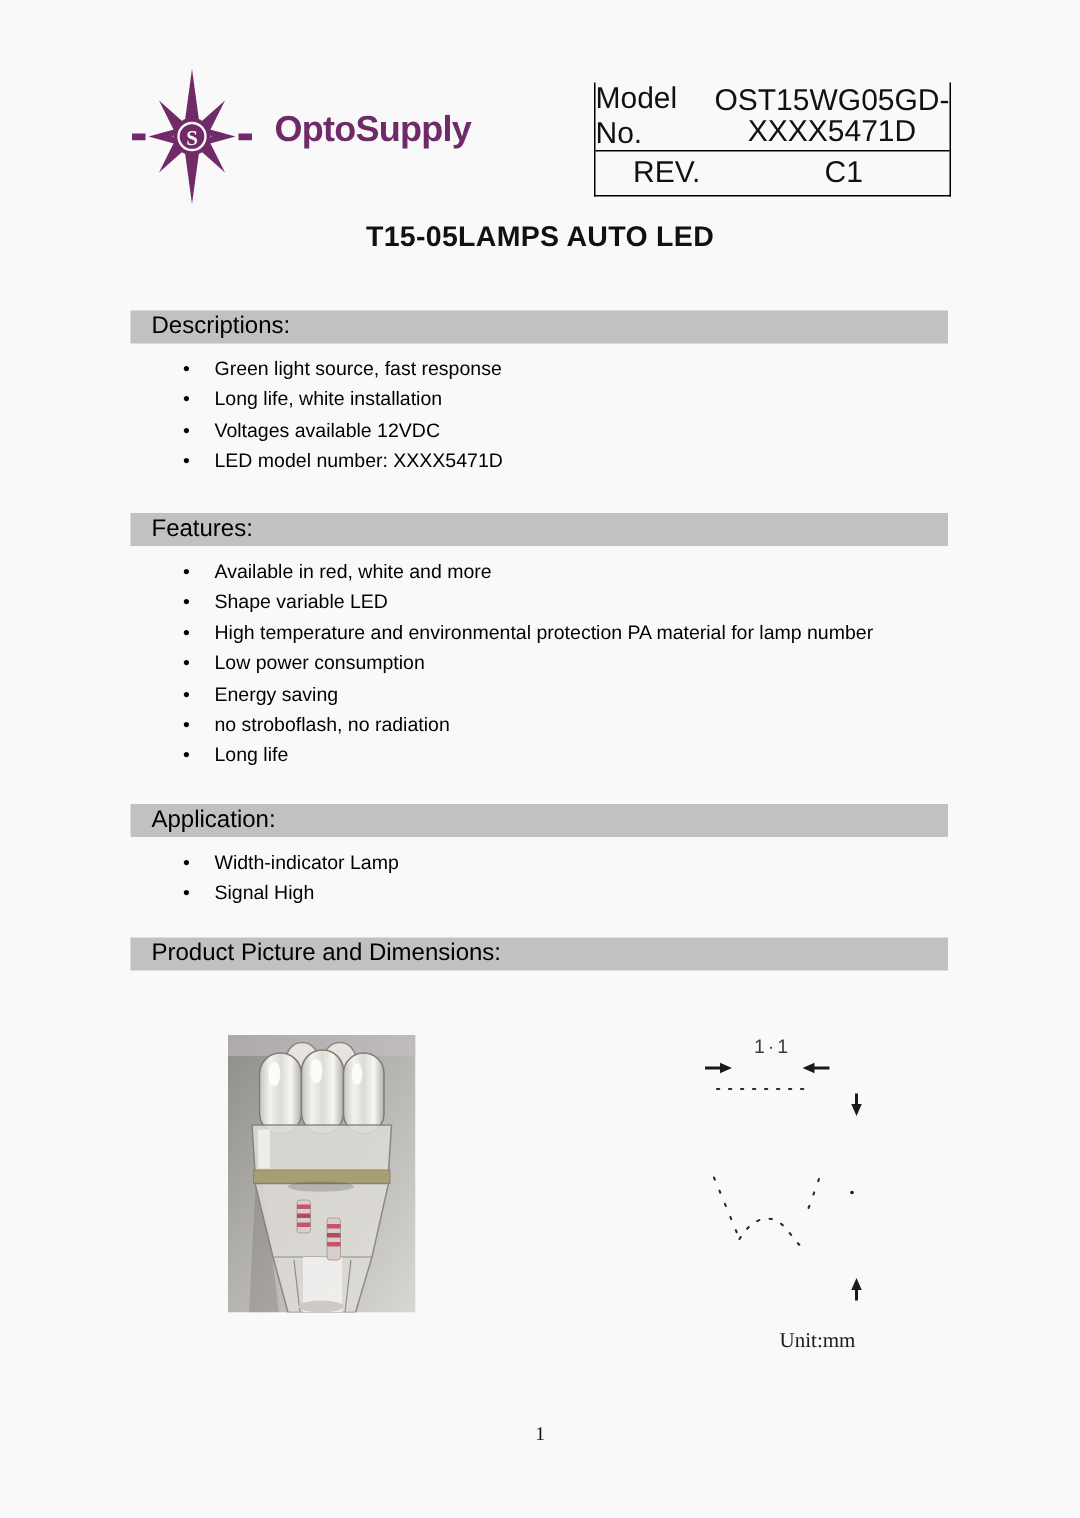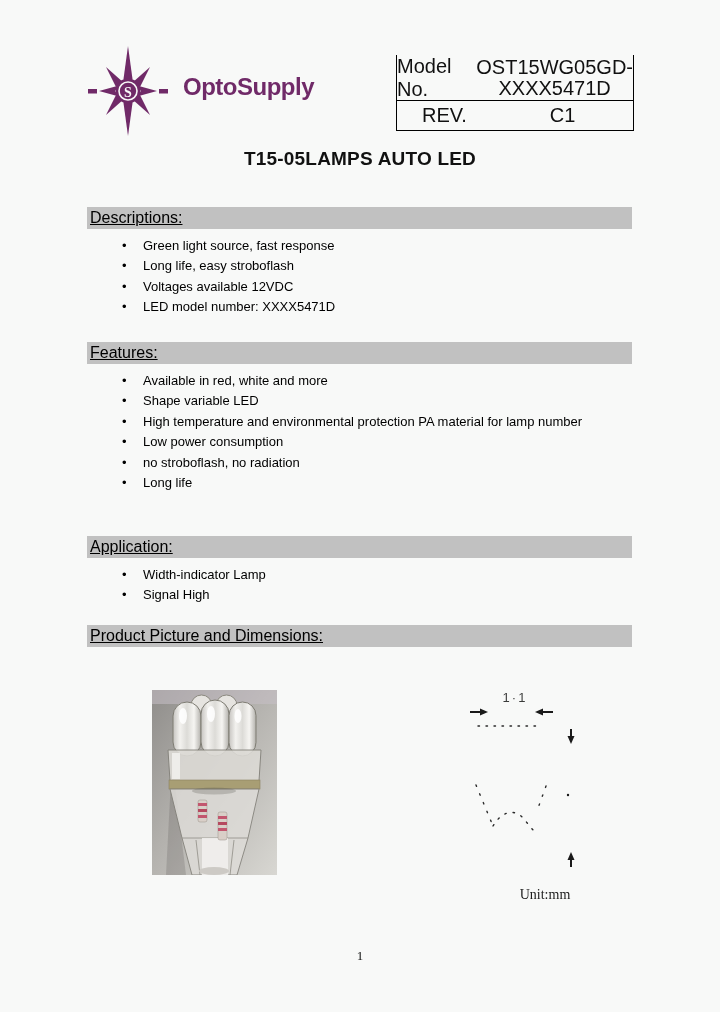--- a/index.html
+++ b/index.html
@@ -30,21 +30,21 @@
   .mt-rev-value{ flex:1; display:flex; align-items:center; justify-content:center; }
   
   .doc-title{
     position:absolute; left:0; top:148px; width:720px; text-align:center;
     font-size:19px; font-weight:bold; letter-spacing:0.2px;
   }
   
   .section{ position:absolute; left:87px; width:545px; }
   .section-bar{
     height:22px; background:var(--bar); font-size:16px; line-height:22px;
-    padding-left:3px; color:#000;text-decoration:underline;
+    padding-left:14px; color:#000;
   }
   .section-list{ list-style:none; margin:7px 0 0 0; padding:0; }
   .section-list li{
     position:relative; padding-left:56px; font-size:13px; line-height:20.4px; color:#000;
   }
   .section-list li::before{
     content:"\2022"; position:absolute; left:35px; font-size:13px;
   }
   .sec-descriptions{ top:207px; }
   .sec-features{ top:342px; }
@@ -110,33 +110,34 @@
       <div class="mt-rev-value">C1</div>
     </div>
   </div>
 
   <div class="doc-title">T15-05LAMPS AUTO LED</div>
 
   <div class="section sec-descriptions">
     <div class="section-bar">Descriptions:</div>
     <ul class="section-list">
       <li>Green light source, fast response</li>
-      <li>Long life, easy stroboflash</li>
+      <li>Long life, white installation</li>
       <li>Voltages available 12VDC</li>
       <li>LED model number: XXXX5471D</li>
     </ul>
   </div>
 
   <div class="section sec-features">
     <div class="section-bar">Features:</div>
     <ul class="section-list">
       <li>Available in red, white and more</li>
       <li>Shape variable LED</li>
       <li>High temperature and environmental protection PA material for lamp number</li>
       <li>Low power consumption</li>
+      <li>Energy saving</li>
       <li>no stroboflash, no radiation</li>
       <li>Long life</li>
     </ul>
   </div>
 
   <div class="section sec-application">
     <div class="section-bar">Application:</div>
     <ul class="section-list">
       <li>Width-indicator Lamp</li>
       <li>Signal High</li>

